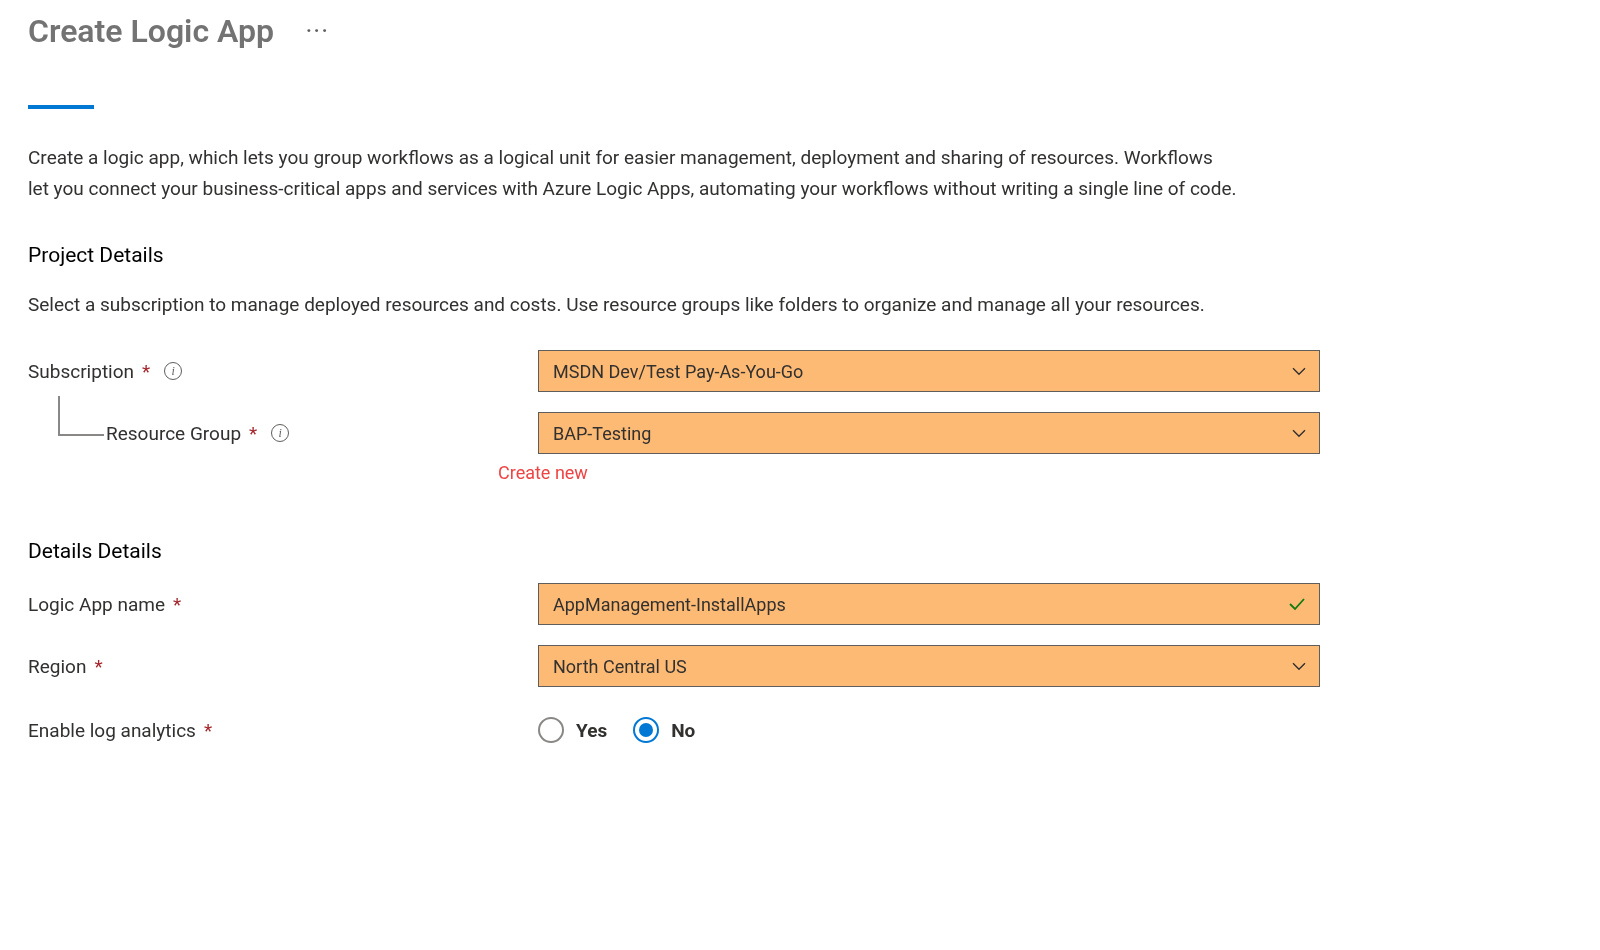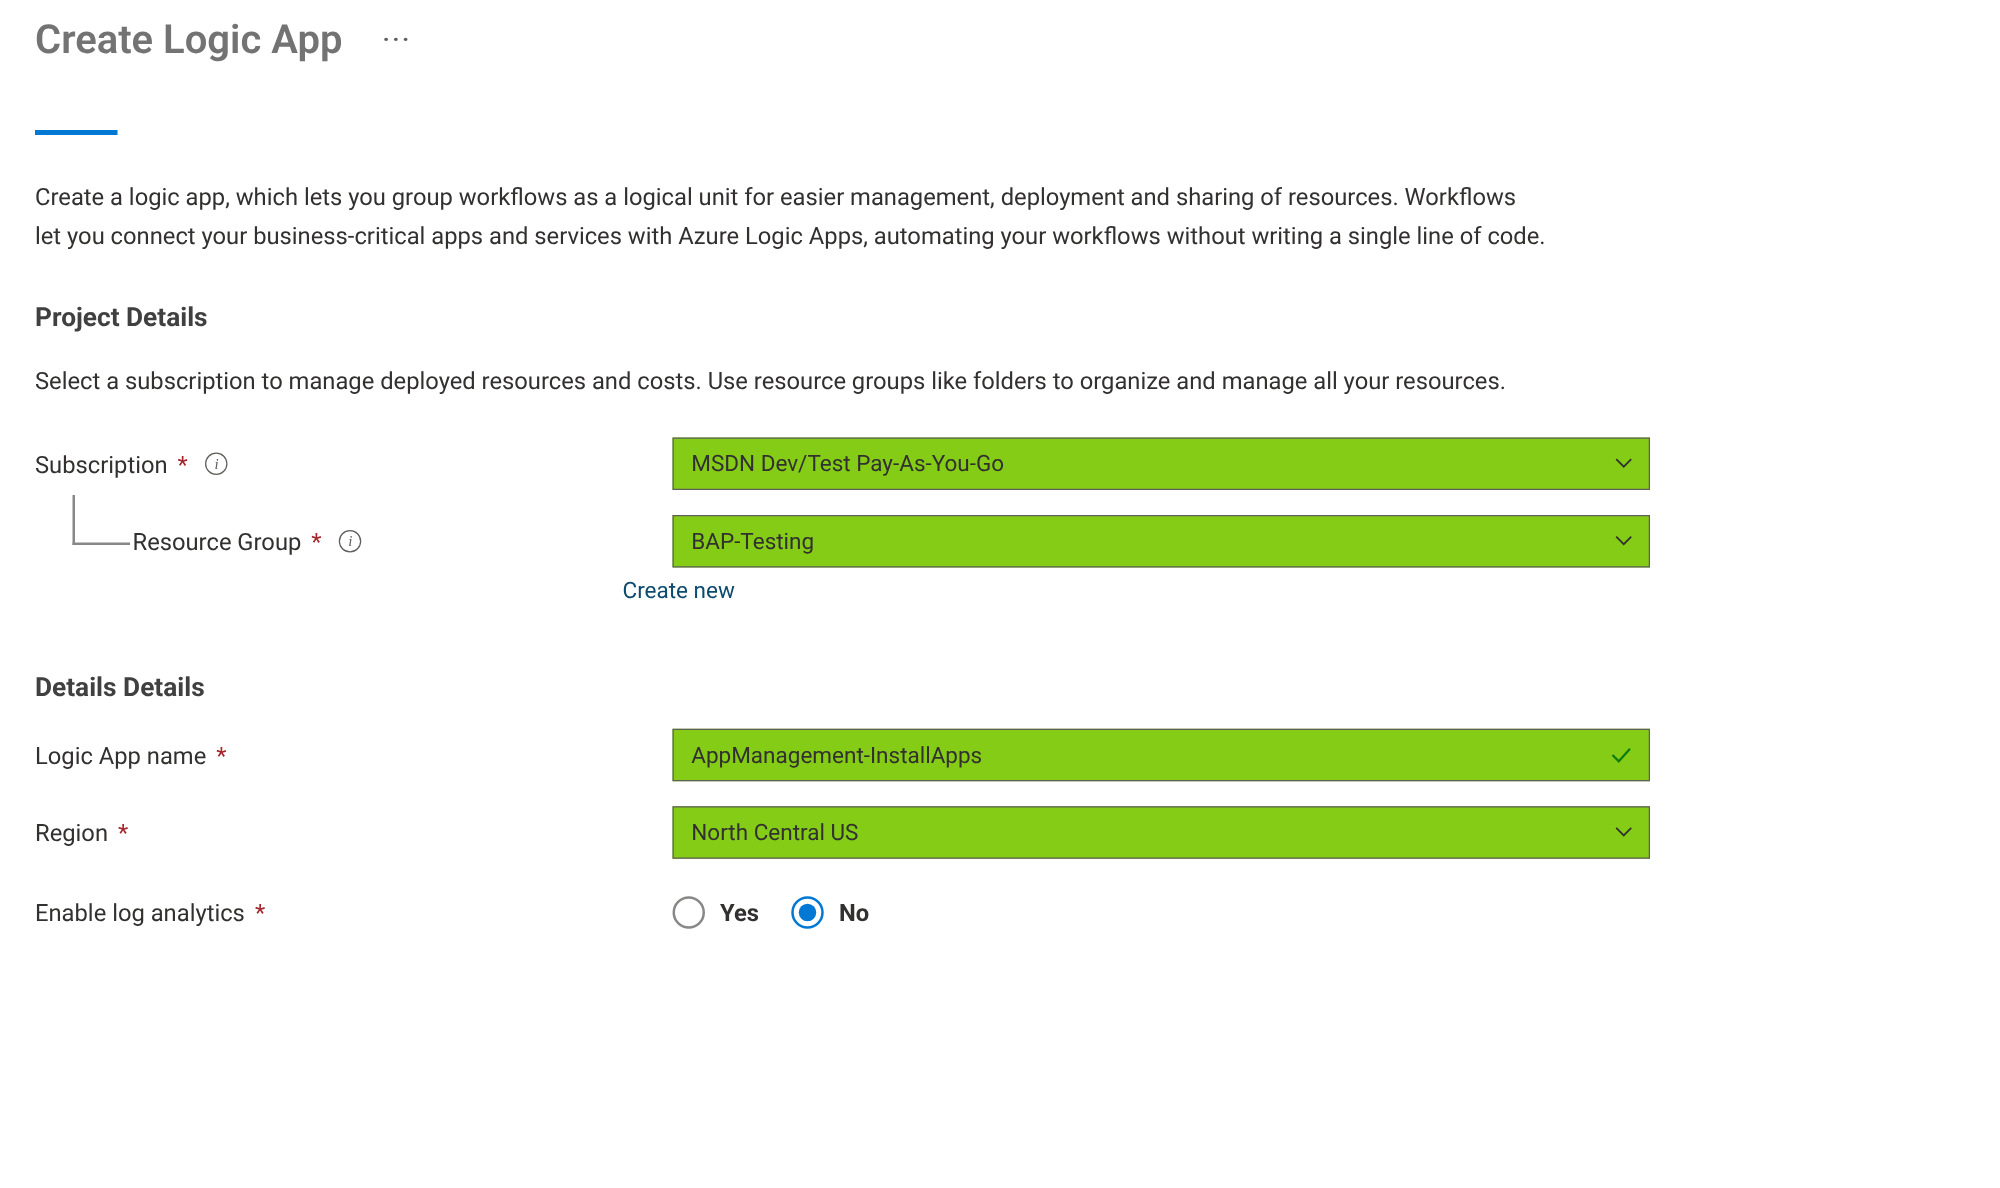--- a/index.html
+++ b/index.html
@@ -53,23 +53,23 @@
   .intro {
     margin-top: 30px;
     font-size: 19px;
     line-height: 1.65;
     color: #323130;
     max-width: 1210px;
   }
 
   .section-heading {
     font-size: 21px;
-    font-weight: 700;
+    font-weight: 400;
     margin: 38px 0 0 0;
-    color: #404040;
+    color: #000000;
   }
 
   .section-desc {
     margin-top: 22px;
     font-size: 19px;
     line-height: 1.65;
     color: #323130;
     max-width: 1230px;
   }
 
@@ -120,21 +120,21 @@
     flex: 0 0 782px;
     position: relative;
   }
 
   .dropdown, .textbox {
     width: 100%;
     height: 42px;
     border: 1px solid #605e5c;
     padding: 0 38px 0 14px;
     font-size: 18px;
-    background: #84cc16;
+    background: #fdba74;
     display: flex;
     align-items: center;
     cursor: pointer;
     position: relative;
   }
   .textbox { cursor: text; }
   .chevron {
     position: absolute;
     right: 12px;
     top: 50%;
@@ -152,21 +152,21 @@
     width: 20px;
     height: 20px;
   }
   .check svg { width: 20px; height: 20px; }
 
   .sublink-row {
     margin-top: 8px;
     padding-left: 470px;
   }
   .link {
-    color: #0c4a6e;
+    color: #ef4444;
     font-size: 18px;
     cursor: pointer;
   }
 
   .radio-group {
     display: flex;
     align-items: center;
     gap: 26px;
     font-weight: bold;
   }

